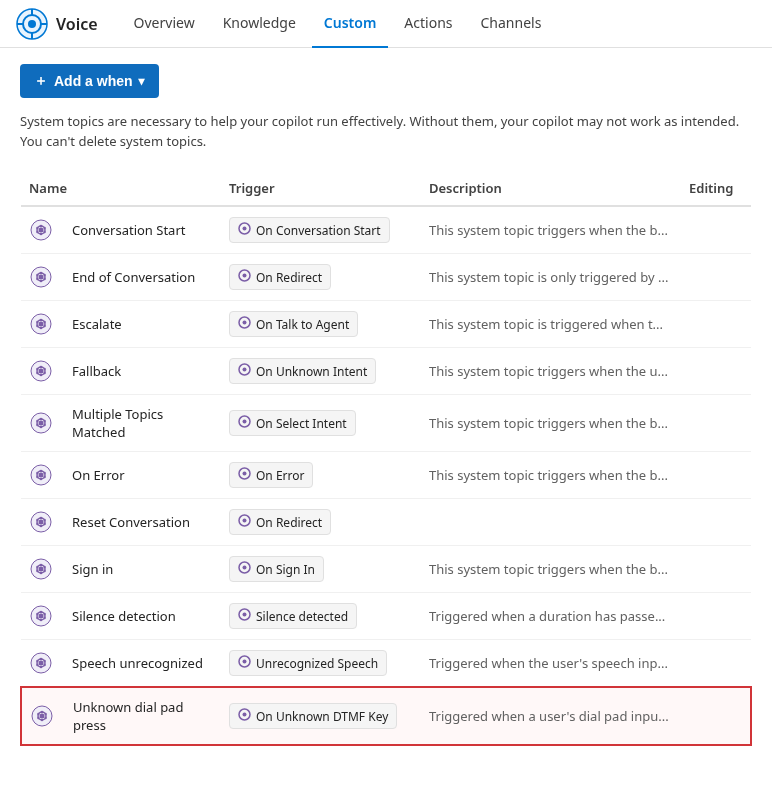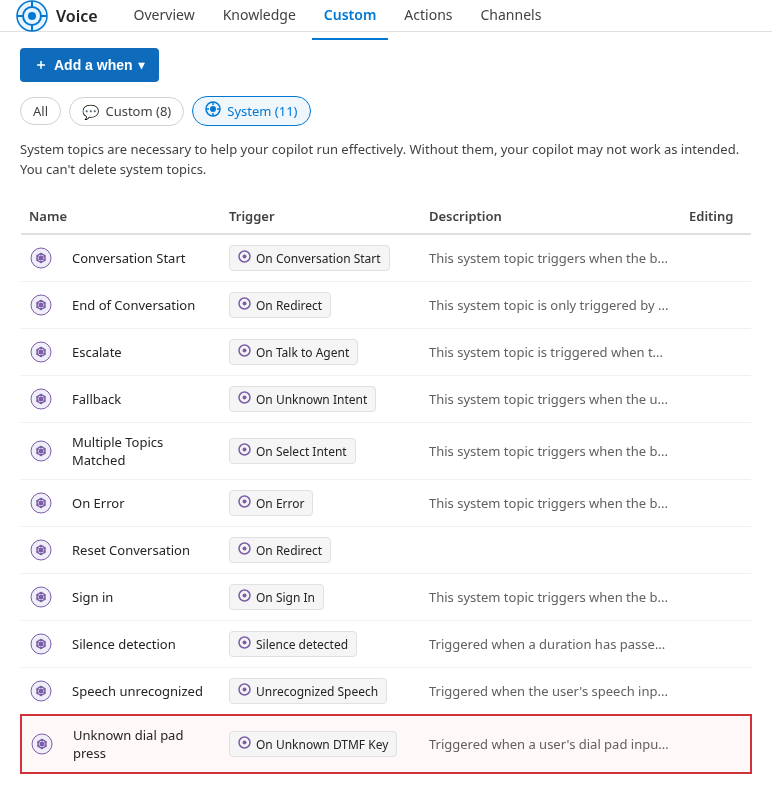--- a/index.html
+++ b/index.html
@@ -10,21 +10,21 @@
       color: #242424;
       width: 772px;
       min-height: 800px;
     }
 
     
     .top-nav {
       display: flex;
       align-items: center;
       padding: 0 16px;
-      height: 32px;
+      height: 48px;
       border-bottom: 1px solid #e0e0e0;
       gap: 24px;
     }
     .app-logo {
       display: flex;
       align-items: center;
       gap: 8px;
     }
     .logo-icon {
       width: 32px;
@@ -216,42 +216,20 @@
 <main class="main">
 
   
   <button class="add-btn">
     <span>＋</span>
     <span>Add a when</span>
     <span style="font-size:12px;">▾</span>
   </button>
 
   
-  <div class="filter-bar">
-    <div class="pill">
-      <span>All</span>
-    </div>
-    <div class="pill">
-      <span class="pill-icon">💬</span>
-      <span>Custom (8)</span>
-    </div>
-    <div class="pill active">
-      <span class="pill-icon">
-        <svg width="16" height="16" viewBox="0 0 16 16" fill="none">
-          <circle cx="8" cy="8" r="7" stroke="#0078d4" stroke-width="1.5" fill="#e8f4fe"></circle>
-          <circle cx="8" cy="8" r="3" fill="#0078d4"></circle>
-          <line x1="8" y1="1" x2="8" y2="4" stroke="#0078d4" stroke-width="1.5"></line>
-          <line x1="8" y1="12" x2="8" y2="15" stroke="#0078d4" stroke-width="1.5"></line>
-          <line x1="1" y1="8" x2="4" y2="8" stroke="#0078d4" stroke-width="1.5"></line>
-          <line x1="12" y1="8" x2="15" y2="8" stroke="#0078d4" stroke-width="1.5"></line>
-        </svg>
-      </span>
-      <span>System (11)</span>
-    </div>
-  </div>
 
   
   <p class="info-text">System topics are necessary to help your copilot run effectively. Without them, your copilot may not work as intended. You can't delete system topics.</p>
 
   
   <table class="topics-table">
     <thead>
       <tr>
         <th class="th-name">Name</th>
         <th class="th-trigger">Trigger</th>

